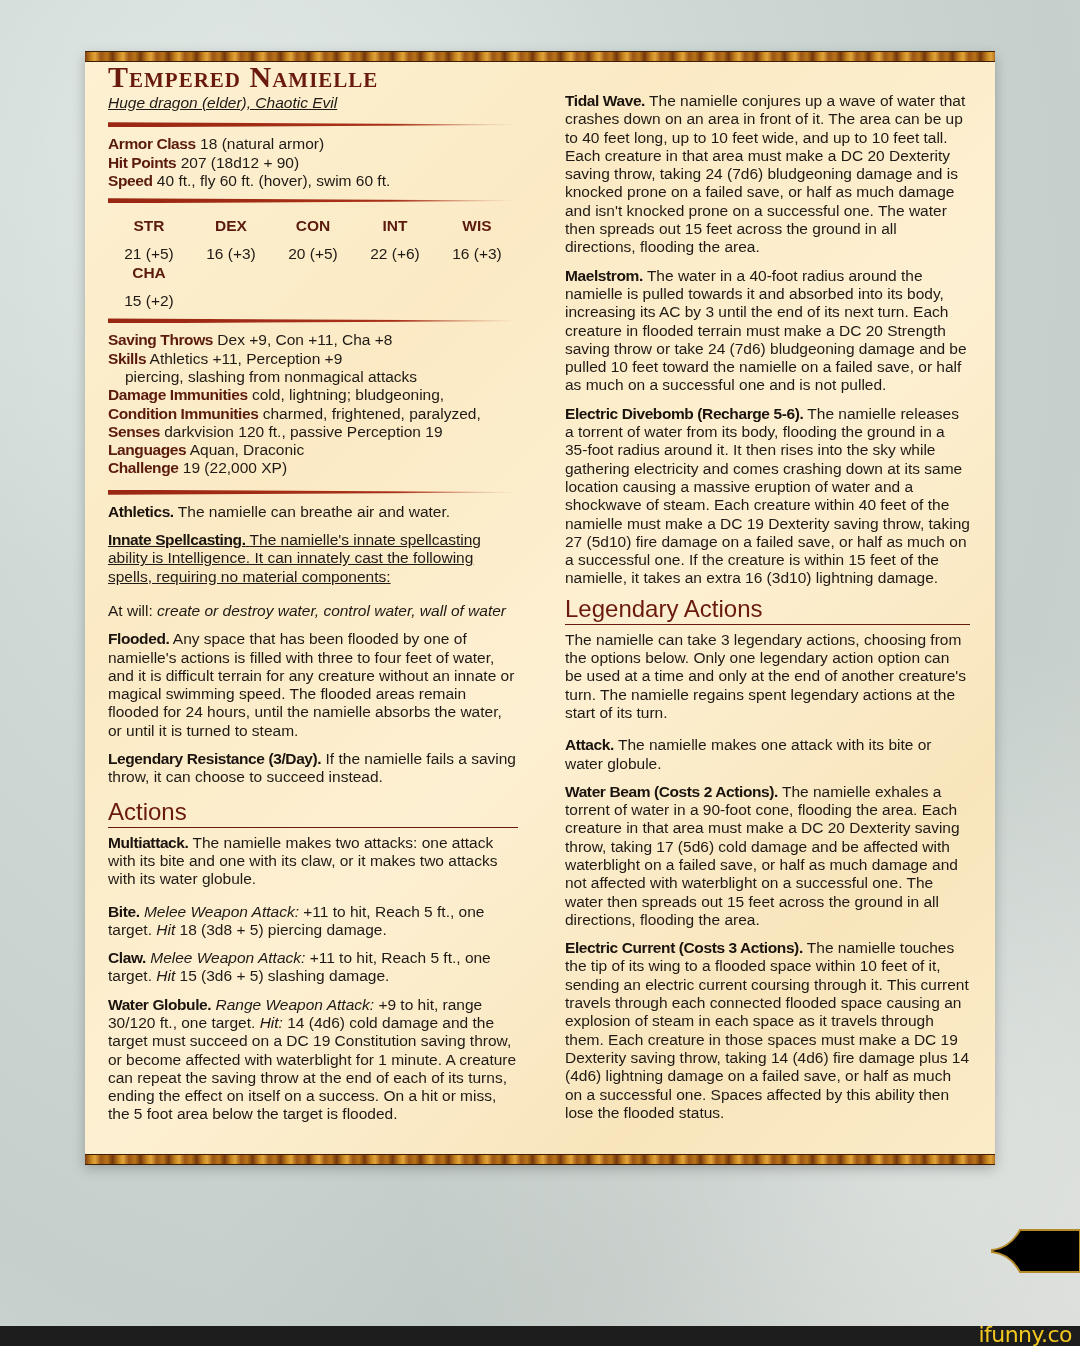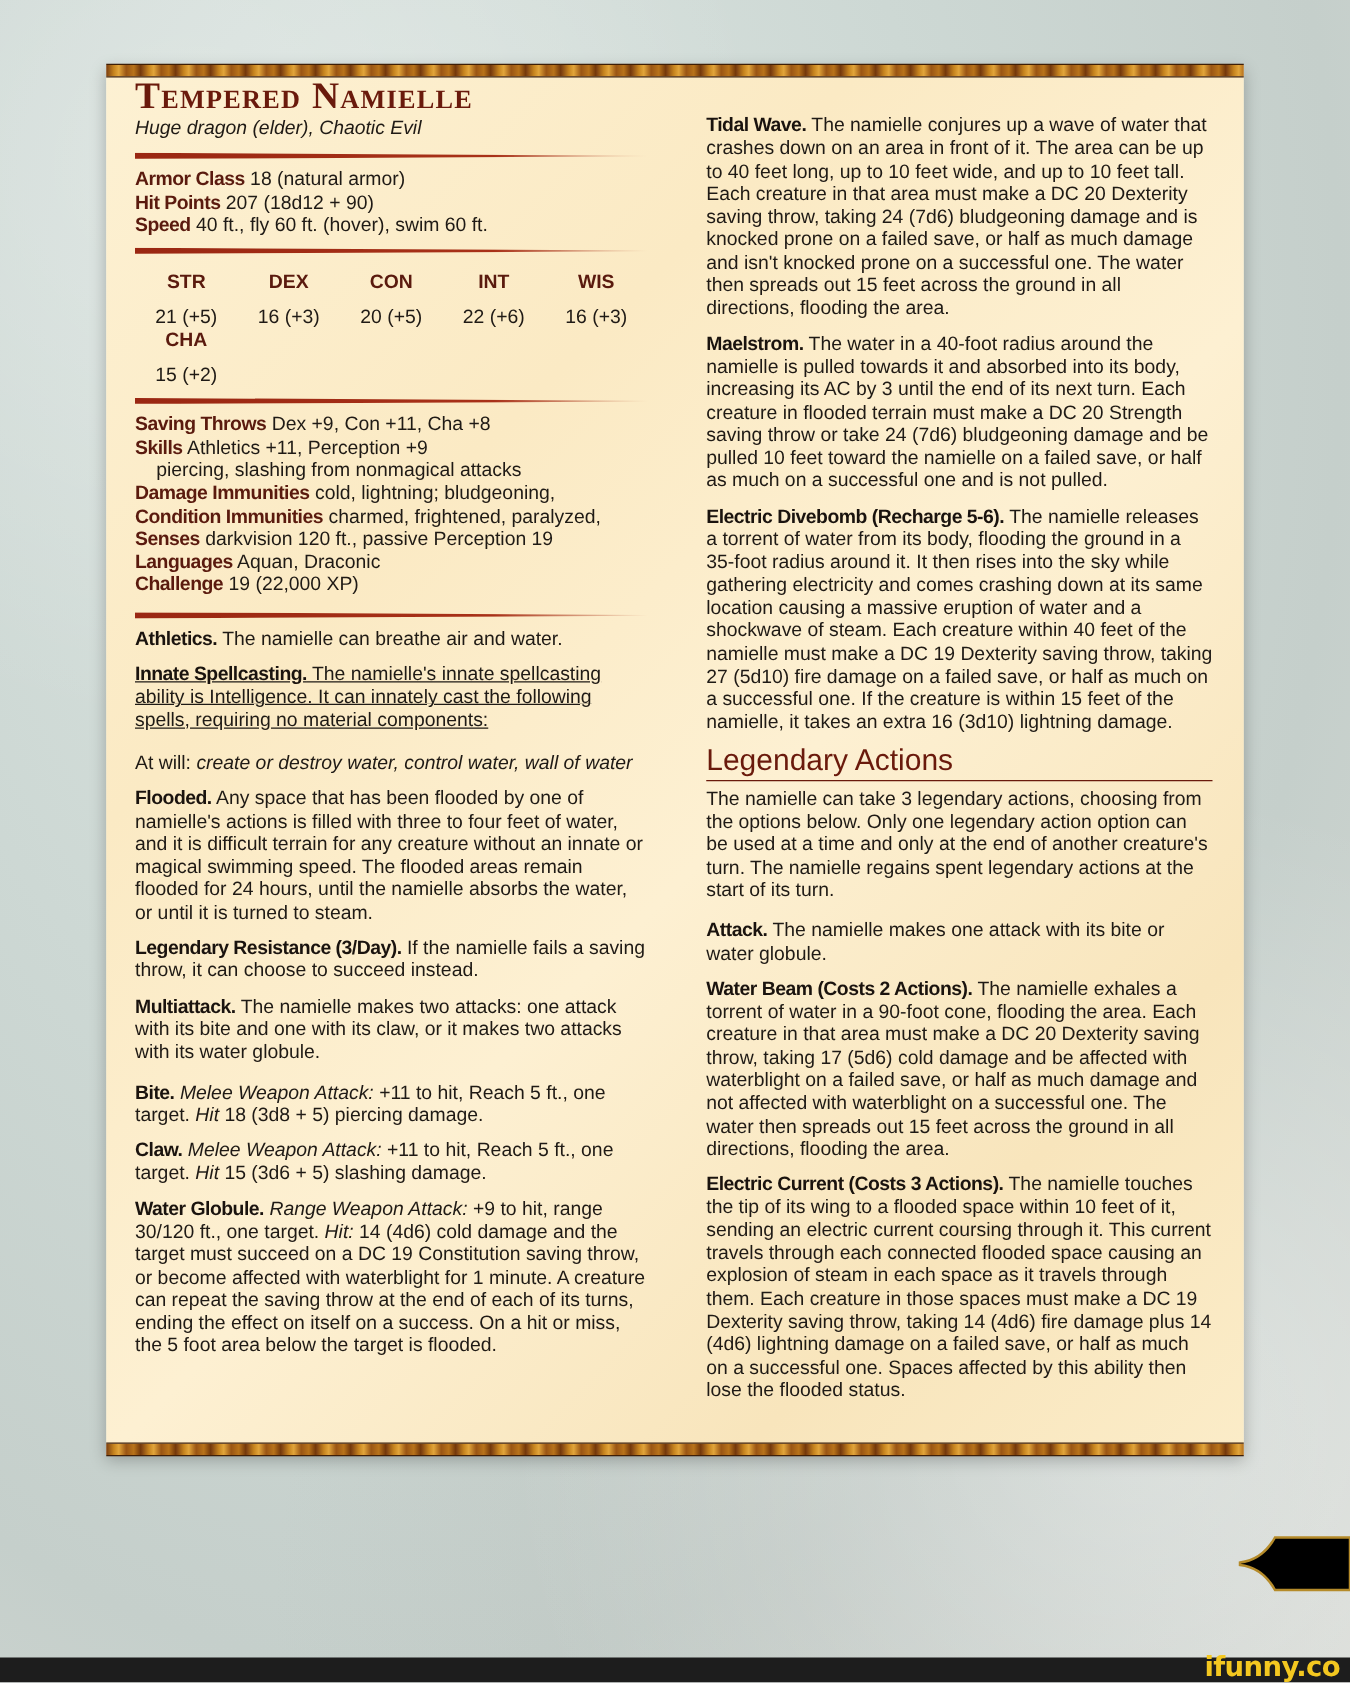--- a/index.html
+++ b/index.html
@@ -31,21 +31,21 @@
     position: absolute; top: 8px; color: #1f1a15;
     font-size: 15.5px; line-height: 18.3px;
   }
   .col-left { left: 23px; width: 410px; }
   .col-right { left: 480px; width: 405px; }
   .title {
     font-family: "Liberation Serif", "DejaVu Serif", serif; font-weight: bold;
     color: #6a1a0c; font-size: 30px; letter-spacing: 1px; line-height: 34px;
     margin-top: 0; font-variant: small-caps;
   }
-  .subtitle { font-style: italic; font-size: 15.5px; margin-top: 0; margin-bottom: 10px; }
+  .subtitle { font-style: italic; font-size: 15.5px; margin-top: 0; margin-bottom: 10px; text-decoration: underline; }
   .tapered {
     height: 5px; margin: 8px 0 8px 0;
     background: linear-gradient(90deg, #9a2712 0%, #a83118 70%, rgba(168,49,24,0) 100%);
     clip-path: polygon(0 0, 100% 45%, 100% 55%, 0 100%);
   }
   .prop { margin: 0; }
   .prop .k { font-weight: bold; color: #5a1a0e; letter-spacing: -0.4px; }
   .stats { display: grid; grid-template-columns: repeat(5, 1fr); text-align: center; margin: 14px 0 0 0; }
   .stats .h { font-weight: bold; color: #5a1a0e; font-size: 15.5px; margin-bottom: 10px; }
   .stats .v { font-size: 15.5px; white-space: nowrap; }
@@ -58,21 +58,21 @@
     color: #6a1a0c; font-size: 24px; line-height: 30px;
     border-bottom: 1.5px solid #6a1a0c; margin: 6px 0 6px 0; padding-bottom: 0;
   }
   .banner {
     position: absolute; right: 0; top: 1228px; width: 90px; height: 46px;
   }
   .footer {
     position: absolute; left: 0; top: 1326px; width: 1080px; height: 20px; background: #1d1d1d;
   }
   .footer .logo {
-    position: absolute; right: 8px; top: -2px; color: #f3c720; font-weight: bold;
+    position: absolute; right: 8px; top: -2px; color: #f3c720; font-weight: normal;
     font-size: 22px; font-family: "DejaVu Sans", sans-serif; letter-spacing: -0.5px; line-height: 22px;
   }
 </style>
 </head>
 <body>
 
 <div class="bg-mottle"></div>
 
 <div class="page">
   <div class="border-bar border-top"></div>
@@ -128,20 +128,21 @@
     <div class="prop"><span class="k">Challenge</span> <span>19 (22,000 XP)</span></div>
 
     <div class="tapered" style="margin-top:12px;"></div>
 
     <p class="feature"><span class="n">Athletics.</span> <span>The namielle can breathe air and water.</span></p>
     <p class="feature" style="margin-bottom:16px;text-decoration:underline;"><span class="n">Innate Spellcasting.</span> <span>The namielle's innate spellcasting ability is Intelligence. It can innately cast the following spells, requiring no material components:</span></p>
     <p class="feature"><span>At will:</span> <span class="i">create or destroy water, control water, wall of water</span></p>
     <p class="feature"><span class="n">Flooded.</span> <span>Any space that has been flooded by one of namielle's actions is filled with three to four feet of water, and it is difficult terrain for any creature without an innate or magical swimming speed. The flooded areas remain flooded for 24 hours, until the namielle absorbs the water, or until it is turned to steam.</span></p>
     <p class="feature"><span class="n">Legendary Resistance (3/Day).</span> <span>If the namielle fails a saving throw, it can choose to succeed instead.</span></p>
 
+    <div class="section">Actions</div>
 
     <p class="feature" style="margin-bottom:14px;"><span class="n">Multiattack.</span> <span>The namielle makes two attacks: one attack with its bite and one with its claw, or it makes two attacks with its water globule.</span></p>
     <p class="feature"><span class="n">Bite.</span> <span class="i">Melee Weapon Attack:</span> <span>+11 to hit, Reach 5 ft., one target.</span> <span class="i">Hit</span> <span>18 (3d8 + 5) piercing damage.</span></p>
     <p class="feature"><span class="n">Claw.</span> <span class="i">Melee Weapon Attack:</span> <span>+11 to hit, Reach 5 ft., one target.</span> <span class="i">Hit</span> <span>15 (3d6 + 5) slashing damage.</span></p>
     <p class="feature"><span class="n">Water Globule.</span> <span class="i">Range Weapon Attack:</span> <span>+9 to hit, range 30/120 ft., one target.</span> <span class="i">Hit:</span> <span>14 (4d6) cold damage and the target must succeed on a DC 19 Constitution saving throw, or become affected with waterblight for 1 minute. A creature can repeat the saving throw at the end of each of its turns, ending the effect on itself on a success. On a hit or miss, the 5 foot area below the target is flooded.</span></p>
   </div>
 
   <div class="col col-right" style="top:40px;">
     <p class="feature"><span class="n">Tidal Wave.</span> <span>The namielle conjures up a wave of water that crashes down on an area in front of it. The area can be up to 40 feet long, up to 10 feet wide, and up to 10 feet tall. Each creature in that area must make a DC 20 Dexterity saving throw, taking 24 (7d6) bludgeoning damage and is knocked prone on a failed save, or half as much damage and isn't knocked prone on a successful one. The water then spreads out 15 feet across the ground in all directions, flooding the area.</span></p>
     <p class="feature"><span class="n">Maelstrom.</span> <span>The water in a 40-foot radius around the namielle is pulled towards it and absorbed into its body, increasing its AC by 3 until the end of its next turn. Each creature in flooded terrain must make a DC 20 Strength saving throw or take 24 (7d6) bludgeoning damage and be pulled 10 feet toward the namielle on a failed save, or half as much on a successful one and is not pulled.</span></p>

